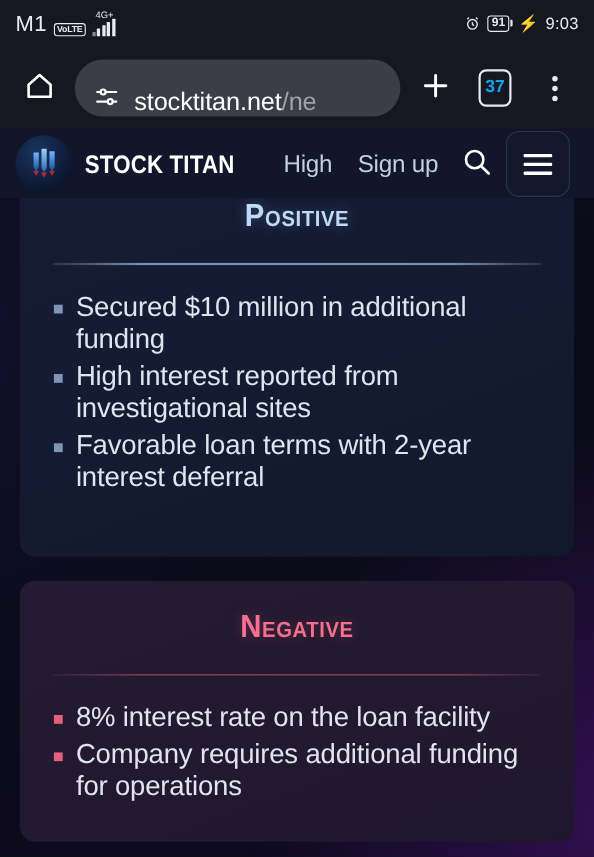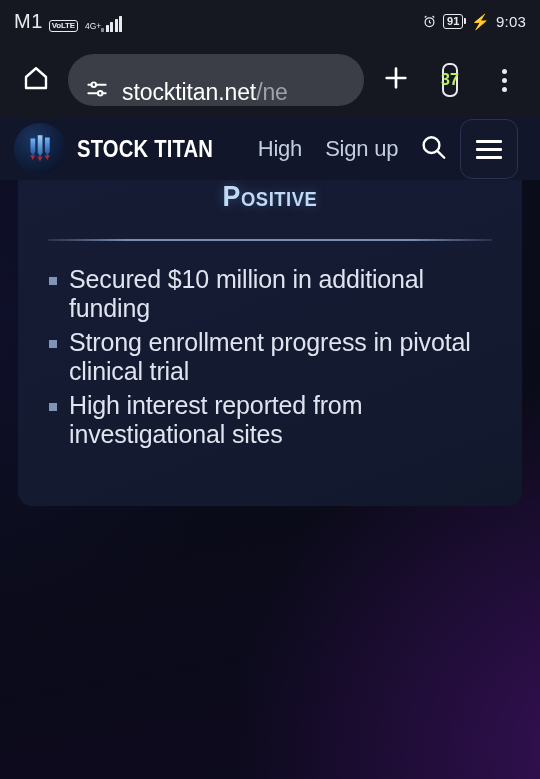--- a/index.html
+++ b/index.html
@@ -26,21 +26,21 @@
     color:#e8eaf0;
   }
   .sb-left { display:flex; align-items:flex-end; gap:6px; }
   .sb-carrier { font-size:20px; letter-spacing:.5px; color:#e8eaf0; line-height:1; padding-bottom:1px;}
   .volte {
     border:1.6px solid #e8eaf0; border-radius:3px;
     font-size:8px; font-weight:bold; letter-spacing:-.2px;
     padding:1px 2px 1px 2px; line-height:1;
     color:#e8eaf0;
   }
-  .sig-wrap { display:flex; align-items:flex-end; line-height:1; }
+  .sig-wrap { display:flex; flex-direction:column; align-items:center; line-height:1; }
   .sig-label { font-size:8.5px; color:#e8eaf0; margin-bottom:1px; margin-left:1px;}
   .bars { display:flex; align-items:flex-end; gap:1.5px; height:14px; }
   .bars i { display:block; width:3px; background:#e8eaf0; border-radius:.5px;}
   .bars i:nth-child(1){ height:4px; opacity:.55;}
   .bars i:nth-child(2){ height:7px;}
   .bars i:nth-child(3){ height:10px;}
   .bars i:nth-child(4){ height:13px;}
   .bars i:nth-child(5){ height:16px;}
 
   .sb-right { margin-left:auto; display:flex; align-items:center; gap:6px; }
@@ -84,25 +84,25 @@
   }
   .url-text {
     font-size:23px;
     color:#ffffff;
     white-space:nowrap;
     letter-spacing:-.1px;
     overflow:hidden;
   }
   .url-text .path { color:#9ea2ad; }
   .tabcount {
-    width:16px; height:34px;
+    width:30px; height:34px;
     border:2.4px solid #e8eaf0;
     border-radius:7px;
     display:flex; align-items:center; justify-content:center;
-    font-size:16px; font-weight:600; color:#bef264;
+    font-size:16px; font-weight:600; color:#0ea5e9;
   }
   .dots { display:flex; flex-direction:column; gap:4px; align-items:center;}
   .dots span { width:5px; height:5px; border-radius:50%; background:#e8eaf0; display:block;}
 
   
   .page {
     position:relative;
     height:calc(779px - 42px - 76px);
     background:
       radial-gradient(circle at 110% 95%, rgba(86,20,130,.55) 0%, rgba(40,12,70,0) 42%),
@@ -330,21 +330,29 @@
       </div>
     </div>
 
     <div class="scroller">
 
       <div class="card positive">
         <div class="card-title">Positive</div>
         <div class="divider"></div>
         <ul class="items">
           <li>Secured $10 million in additional funding</li>
-          <li>Strong enrollment progress in pivotal clinical trial</li>
           <li>High interest reported from investigational sites</li>
+          <li>Favorable loan terms with 2-year interest deferral</li>
         </ul>
       </div>
 
+      <div class="card negative">
+        <div class="card-title">Negative</div>
+        <div class="divider"></div>
+        <ul class="items">
+          <li>8% interest rate on the loan facility</li>
+          <li>Company requires additional funding for operations</li>
+        </ul>
+      </div>
 
     </div>
   </div>
 </div>
 
 </body></html>

